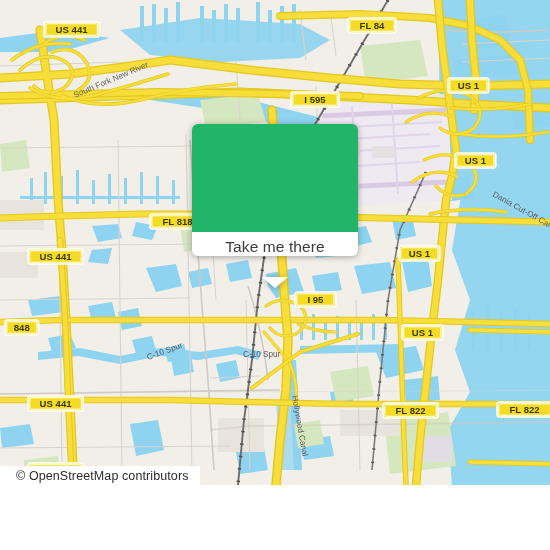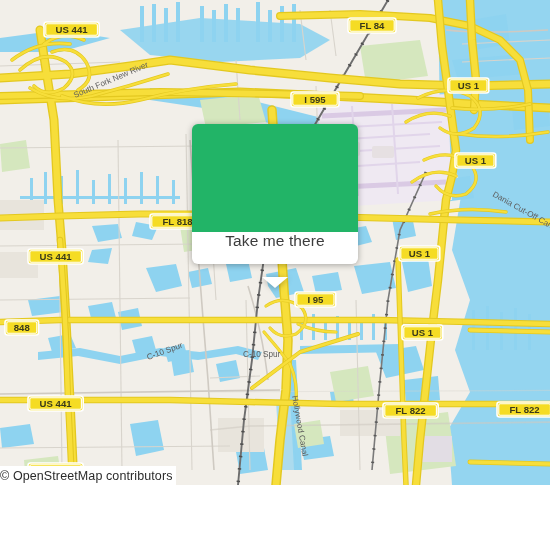--- a/index.html
+++ b/index.html
@@ -7,32 +7,32 @@
        font-family:"Liberation Sans","DejaVu Sans",sans-serif;}
 
   #app{position:relative;width:550px;height:550px;overflow:hidden;background:#fff;}
 
   
   #map-area{position:absolute;left:0;top:0;width:550px;height:485px;overflow:hidden;
             background:#F2EFE9;}
   #map-svg{position:absolute;left:0;top:0;width:550px;height:485px;display:block;}
 
   
-  #attribution{position:absolute;left:0;top:466px;width:176px;height:19px;
+  #attribution{position:absolute;left:0;top:466px;width:200px;height:19px;
                background:#ffffff;display:flex;align-items:center;
-               padding-left:0;box-sizing:border-box;z-index:40;}
+               padding-left:16px;box-sizing:border-box;z-index:40;}
   #attribution span{font-size:12.5px;color:#2b2b2b;letter-spacing:0.1px;}
 
   
   #popup{position:absolute;left:192px;top:124px;width:166px;z-index:60;
          filter:drop-shadow(0 1px 3px rgba(0,0,0,0.32));}
   #popup-body{width:166px;height:108px;background:#22B467;
               border-radius:6px 6px 0 0;}
-  #popup-footer{width:166px;height:32px;background:#ffffff;
-                border-radius:0 0 6px 6px;display:flex;align-items:flex-start;
+  #popup-footer{width:166px;height:24px;background:#ffffff;
+                border-radius:0 0 6px 6px;display:flex;align-items:flex-end;
                 justify-content:center;}
   #popup-footer span{font-size:15.5px;color:#3c3c3c;letter-spacing:0.1px;}
   #popup-tail{position:absolute;left:70px;top:153px;width:0;height:0;
               border-left:13px solid transparent;border-right:13px solid transparent;
               border-top:11px solid #ffffff;}
 
   
   #bottom-bar{position:absolute;left:0;top:485px;width:550px;height:65px;
               background:#ffffff;}
 

